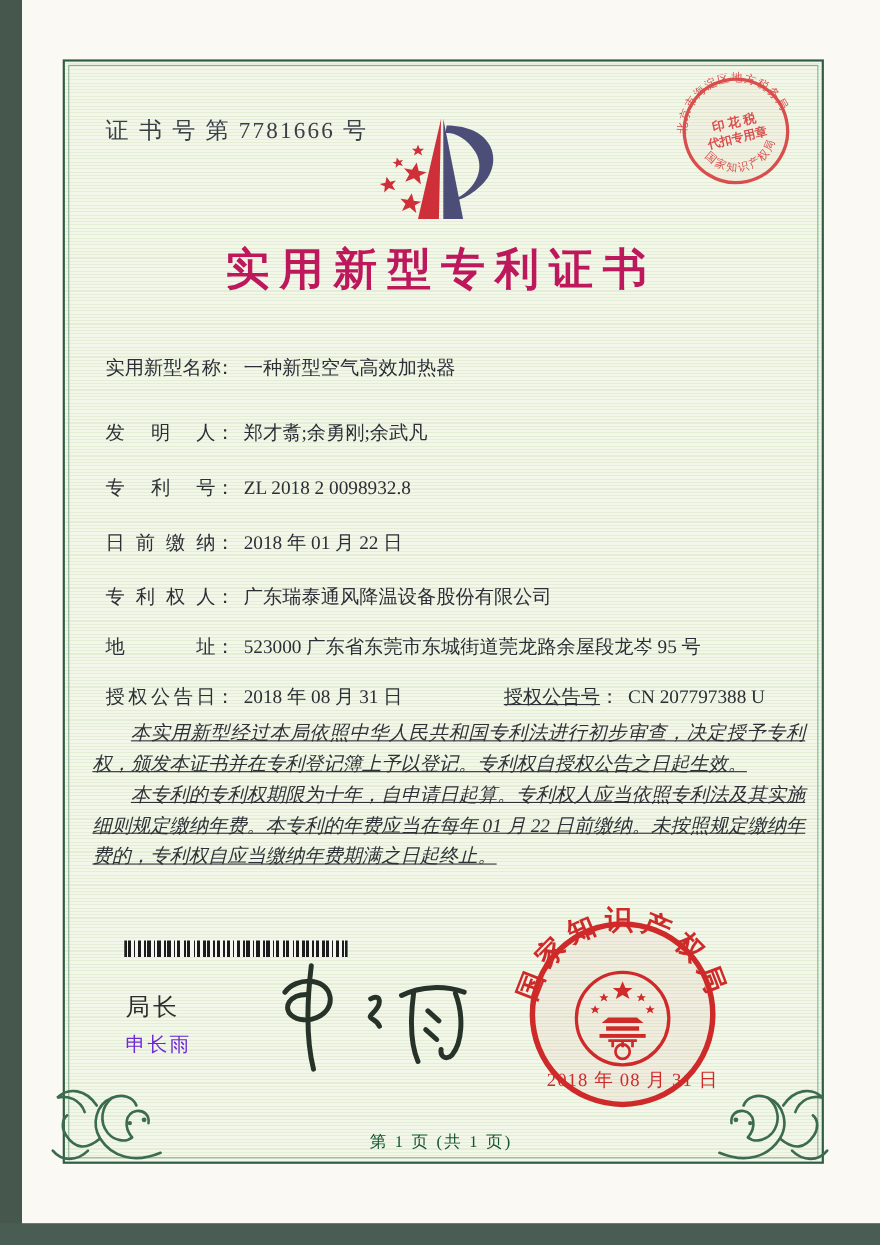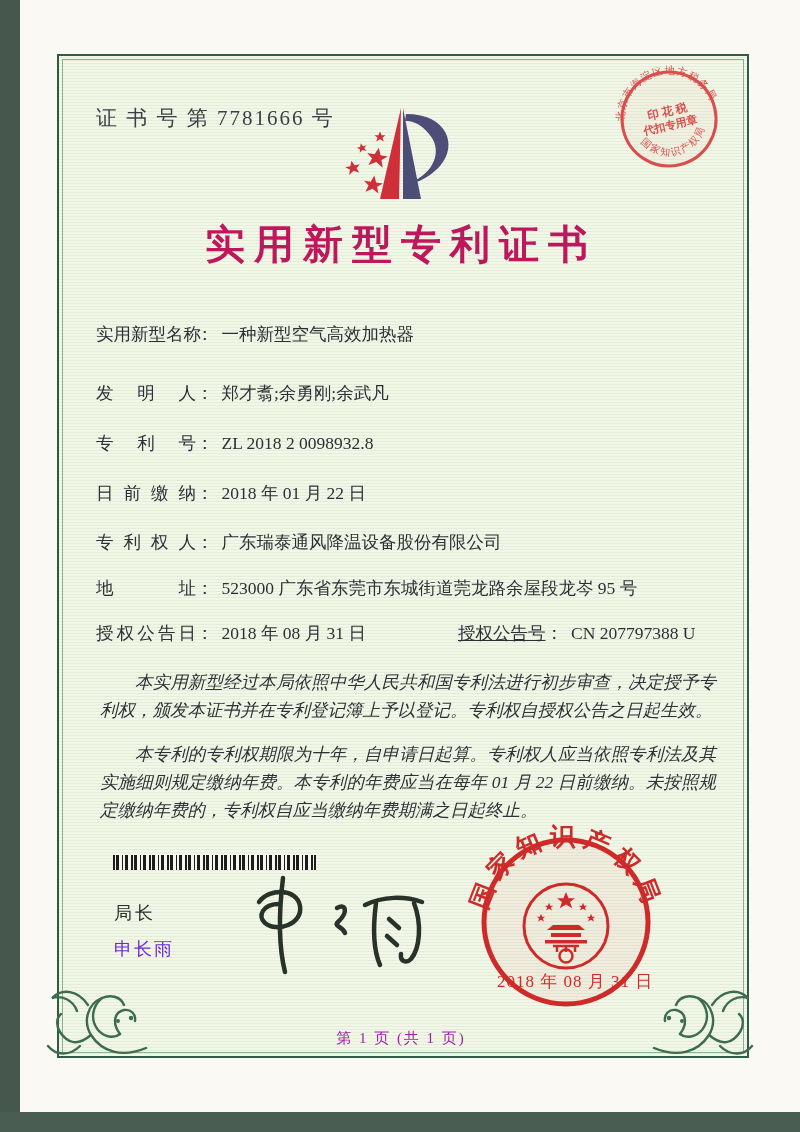--- a/index.html
+++ b/index.html
@@ -26,38 +26,38 @@
     font-size:40px;font-weight:700;color:#be185d;letter-spacing:9px;}
 
   .field-row{position:absolute;left:96px;width:650px;font-size:17.5px;color:#2c3036;white-space:nowrap;}
   .flabel{display:inline-block;width:100px;text-align:justify;text-align-last:justify;vertical-align:bottom;}
   .fcolon{display:inline-block;margin-right:8px;}
   .grant-no{position:absolute;left:362px;top:0;}
   .grant-no .flabel{width:auto;text-align-last:auto;text-decoration:underline;}
 
   .body-text{position:absolute;left:84px;top:652px;width:648px;
     font-size:17.5px;line-height:28px;text-align:justify;color:#2e3236;font-style:italic;}
-  .body-text p{margin:16px;text-indent:2em;}
+  .body-text p{margin:0;text-indent:2em;text-decoration:underline;}
 
   .barcode{position:absolute;left:113px;top:855px;width:203px;height:15px;
     background:repeating-linear-gradient(90deg,
       #1c1c1c 0 2px,#f6f6f0 2px 3px,#1c1c1c 3px 6px,#f6f6f0 6px 9px,
       #1c1c1c 9px 10px,#f6f6f0 10px 12px,#1c1c1c 12px 15px,#f6f6f0 15px 18px);}
 
-  .signer-title{position:absolute;left:114px;top:901px;font-size:18px;color:#2d2f2e;letter-spacing:3px;}
+  .signer-title{position:absolute;left:114px;top:901px;font-size:22px;color:#2d2f2e;letter-spacing:3px;}
   .signer-name{position:absolute;left:114px;top:937px;font-size:18px;color:#6d28d9;letter-spacing:2px;}
   .signature{position:absolute;left:225px;top:866px;width:212px;height:118px;}
 
   .seal{position:absolute;left:466px;top:822px;width:200px;height:200px;}
   .seal-date{position:absolute;left:497px;top:970px;font-size:17px;color:#cf2a2a;letter-spacing:1px;white-space:nowrap;}
 
   .tax-stamp{position:absolute;left:616px;top:66px;width:106px;height:106px;transform:rotate(-13deg);opacity:.92;}
 
   .footer{position:absolute;left:57px;top:1029px;width:688px;text-align:center;
-    font-size:15px;color:#a21caf;letter-spacing:2px;}
+    font-size:15px;color:#14532d;letter-spacing:2px;}
 
   .flourish{position:absolute;width:108px;height:100px;}
   .flourish.right{left:652px;top:984px;}
   .flourish.left{left:40px;top:984px;transform:scaleX(-1);}
 </style>
 </head>
 <body>
 
 <div class="spine"></div>
 <div class="bottom-band"></div>

